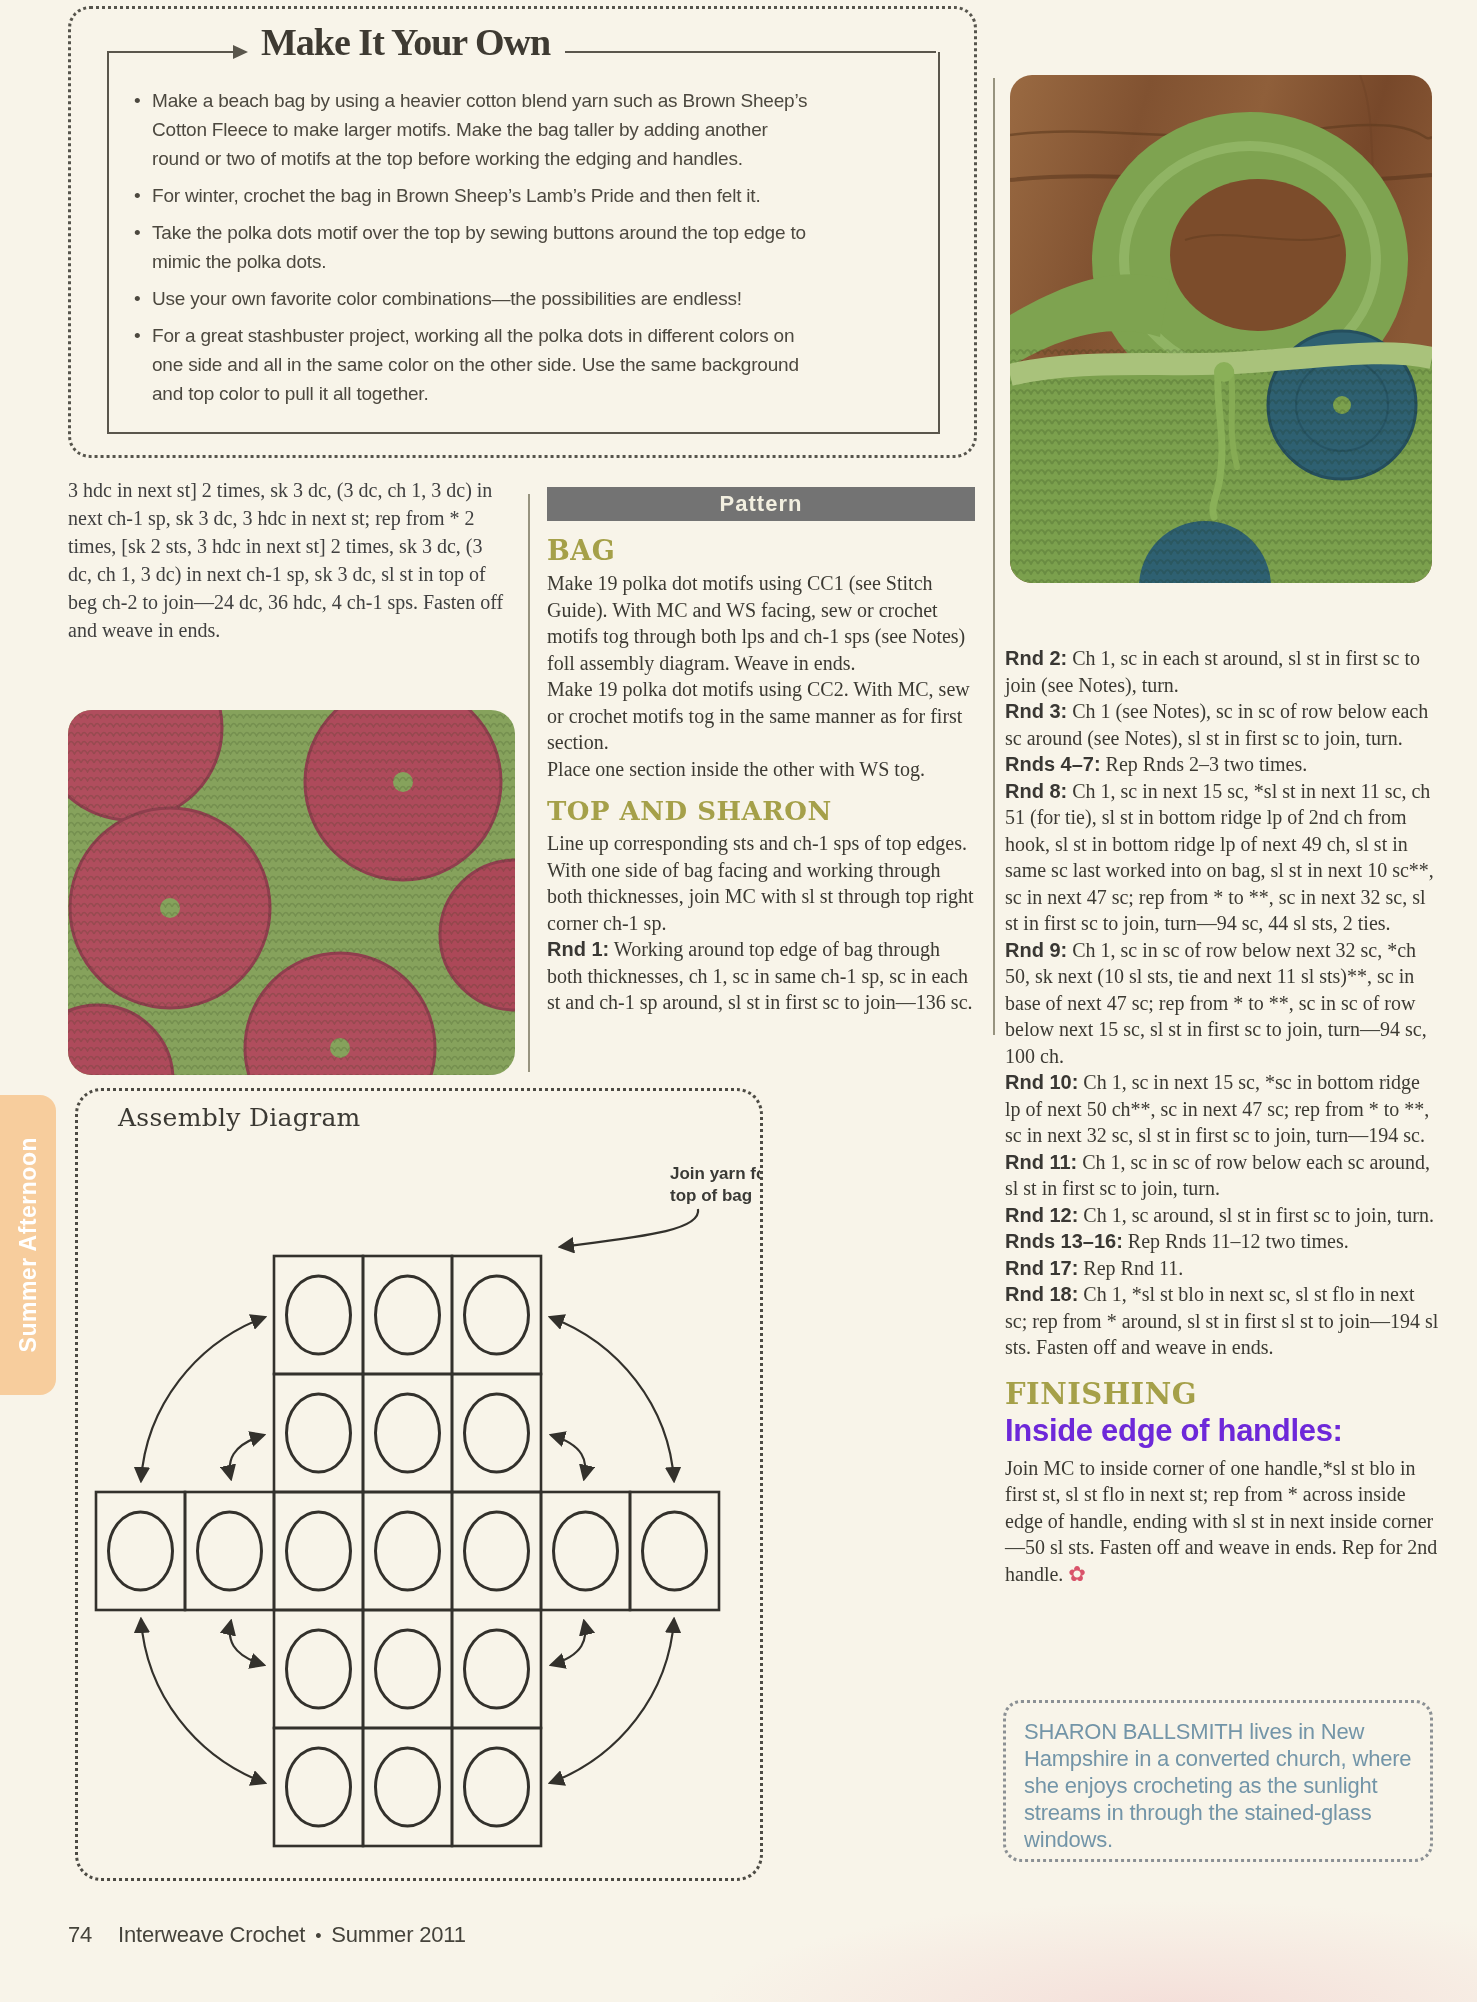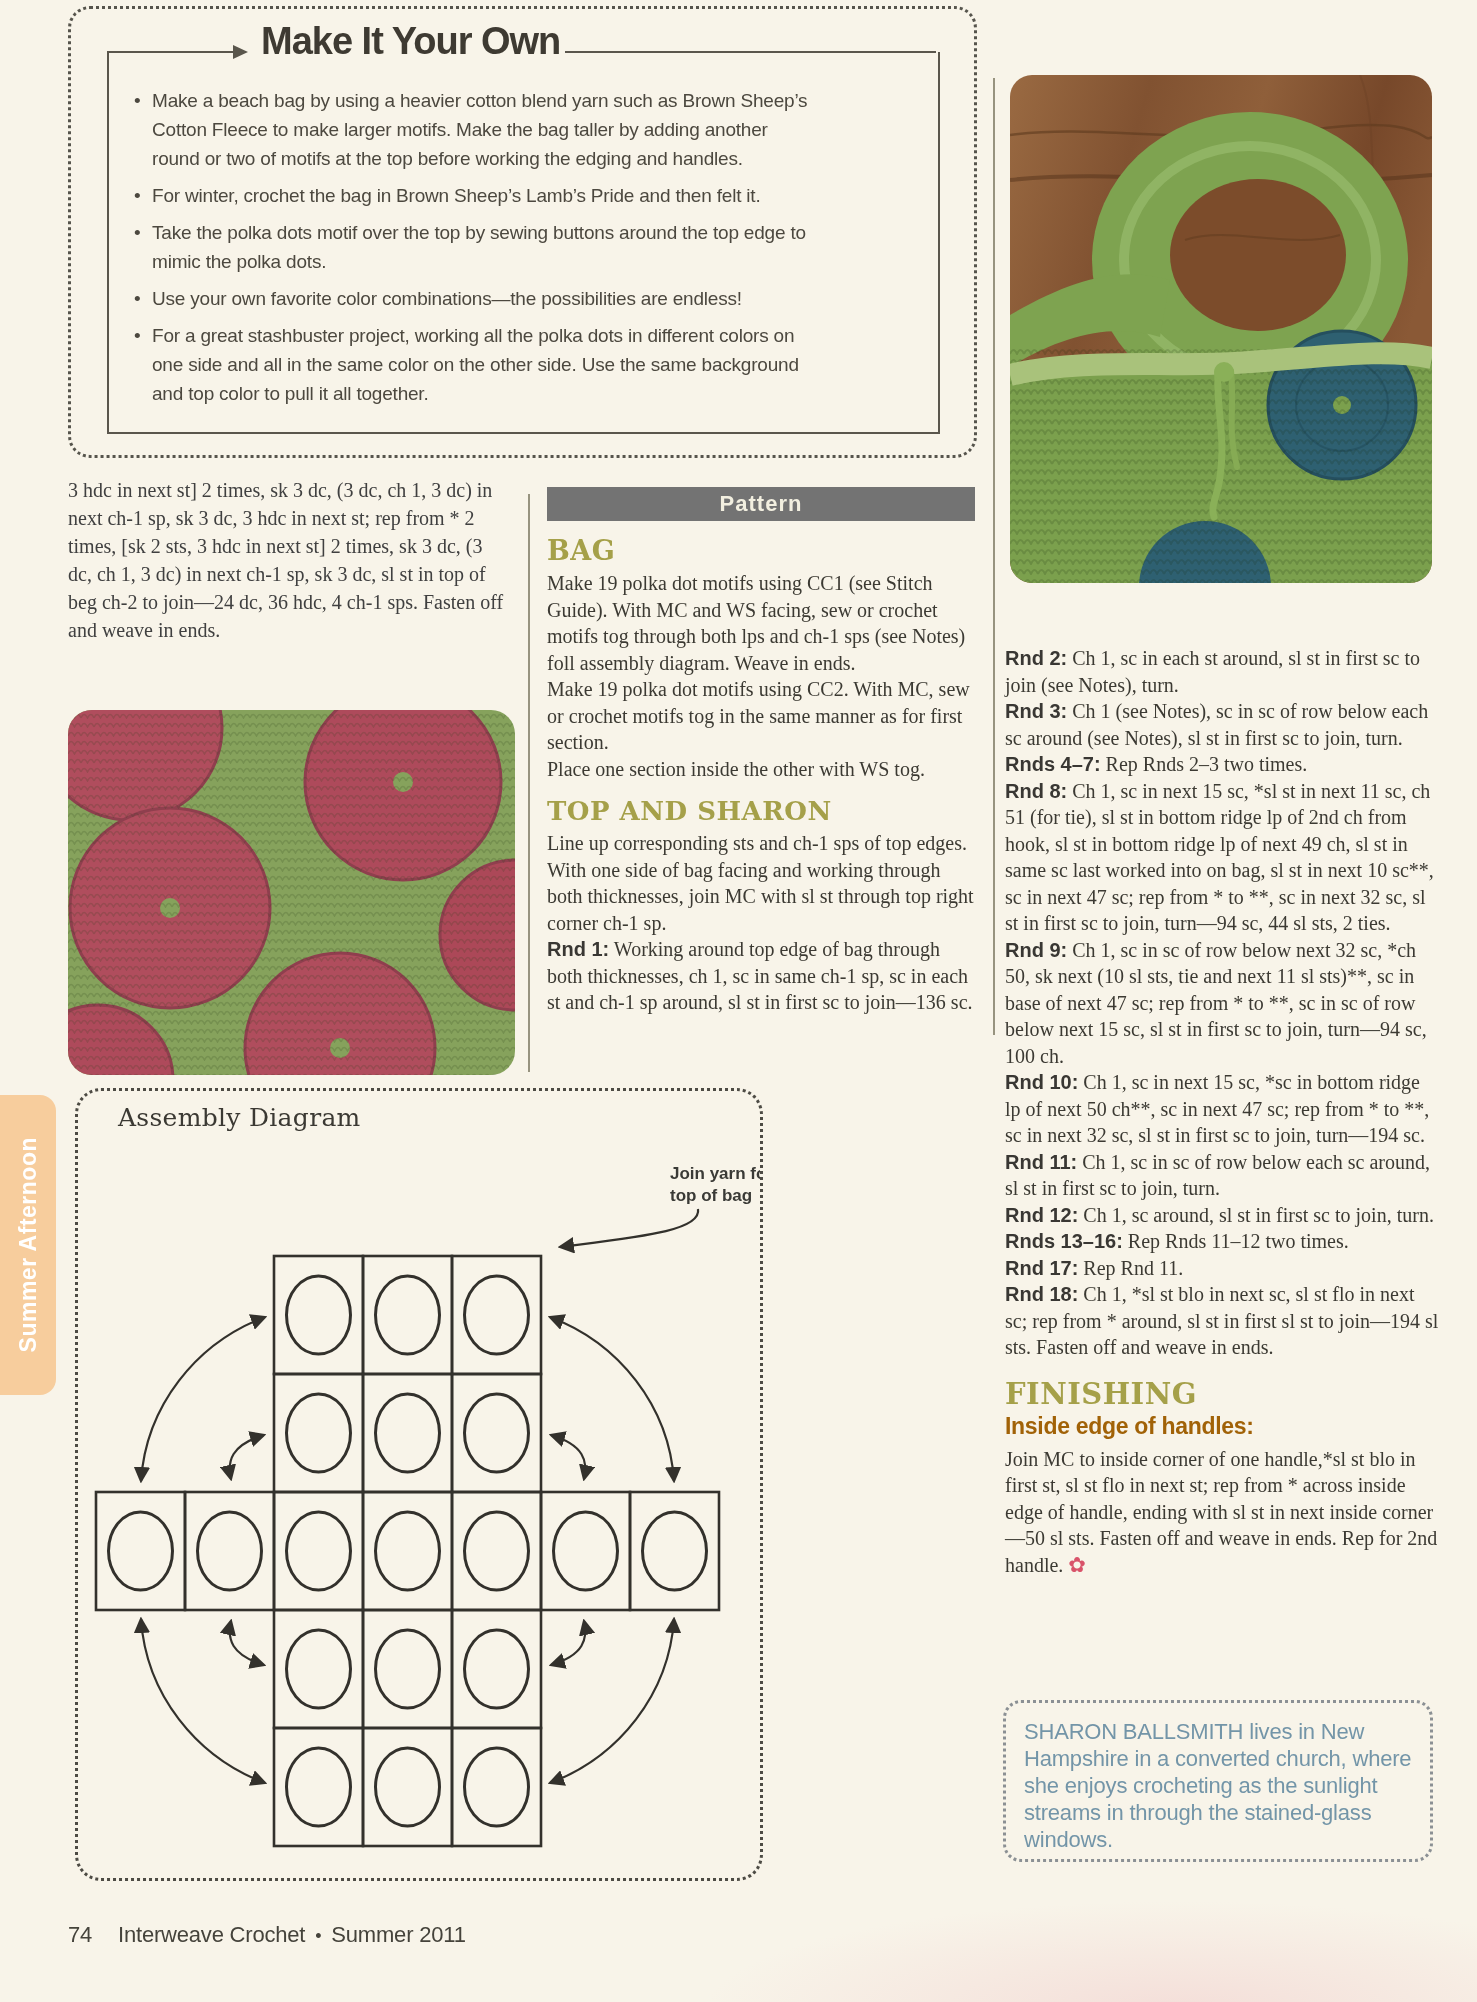--- a/index.html
+++ b/index.html
@@ -11,21 +11,21 @@
   
   .miyo-region{position:absolute;left:68px;top:6px;width:903px;height:446px;
                border:3px dotted #56544c;border-radius:22px;}
   .miyo-box{position:absolute;left:107px;top:52px;width:829px;height:380px;
             border:2px solid #5a564c;border-top:none;}
   .miyo-topseg{position:absolute;height:2px;background:#5a564c;top:51px;}
   .seg1{left:107px;width:126px;}
   .seg2{left:565px;width:371px;}
   .miyo-arrowhead{position:absolute;left:233px;top:45px;width:0;height:0;
                   border-left:15px solid #5a564c;border-top:7px solid transparent;border-bottom:7px solid transparent;}
-  .miyo-title{position:absolute;left:261px;top:20px;font-family:Liberation Sans, sans-serif;
+  .miyo-title{position:absolute;left:261px;top:20px;font-family:Liberation Serif, serif;
               font-weight:bold;font-size:38px;letter-spacing:-1px;color:#3e3a32;}
   .miyo-bullets{position:absolute;left:130px;top:86px;width:678px;margin:0;padding:0;list-style:none;
                 font-size:19px;line-height:29px;letter-spacing:-.2px;color:#4c483f;}
   .miyo-bullets li{margin-bottom:8px;padding-left:22px;position:relative;}
   .miyo-bullets li::before{content:"•";position:absolute;left:4px;top:0;}
 
   
   .photo{position:absolute;overflow:hidden;}
   .bag-photo{left:1010px;top:75px;width:422px;height:508px;border-radius:22px;}
   .motif-photo{left:68px;top:710px;width:447px;height:365px;border-radius:24px;}
@@ -42,21 +42,21 @@
   .mid-col{position:absolute;left:547px;top:487px;width:428px;}
   .pattern-bar{height:34px;background:#737373;color:#f2efe0;font-weight:bold;font-size:22px;
                letter-spacing:1px;text-align:center;line-height:34px;}
   .sec-head{font-family:"DejaVu Serif",serif;font-weight:bold;color:#a5a049;
             font-size:27px;letter-spacing:.5px;margin:14px 0 4px 0;}
   .body-p{font-size:20px;line-height:26.5px;color:#3c3a33;margin:0;}
   .rnd-label{font-family:"Liberation Sans",sans-serif;font-weight:bold;color:#393733;}
   .right-col{position:absolute;left:1005px;top:645px;width:434px;}
   .fin-head{font-family:"DejaVu Serif",serif;font-weight:bold;color:#a5a049;
             font-size:29px;letter-spacing:.5px;margin:16px 0 0 0;}
-  .fin-sub{font-weight:bold;font-size:23px;color:#a16207;margin:2px 0 6px 0;letter-spacing:-.3px;}
+  .fin-sub{font-weight:bold;font-size:31px;color:#6d28d9;margin:2px 0 6px 0;letter-spacing:-.3px;}
   .flower{color:#d9536a;font-size:21px;}
 
   
   .bio-box{position:absolute;left:1003px;top:1700px;width:388px;height:126px;
            border:3px dotted #8b9094;border-radius:18px;padding:15px 18px;
            font-size:22px;line-height:27px;letter-spacing:-.2px;color:#7395a8;}
 
   
   .assembly-region{position:absolute;left:75px;top:1088px;width:682px;height:787px;
                    border:3px dotted #4d4b44;border-radius:26px;}

